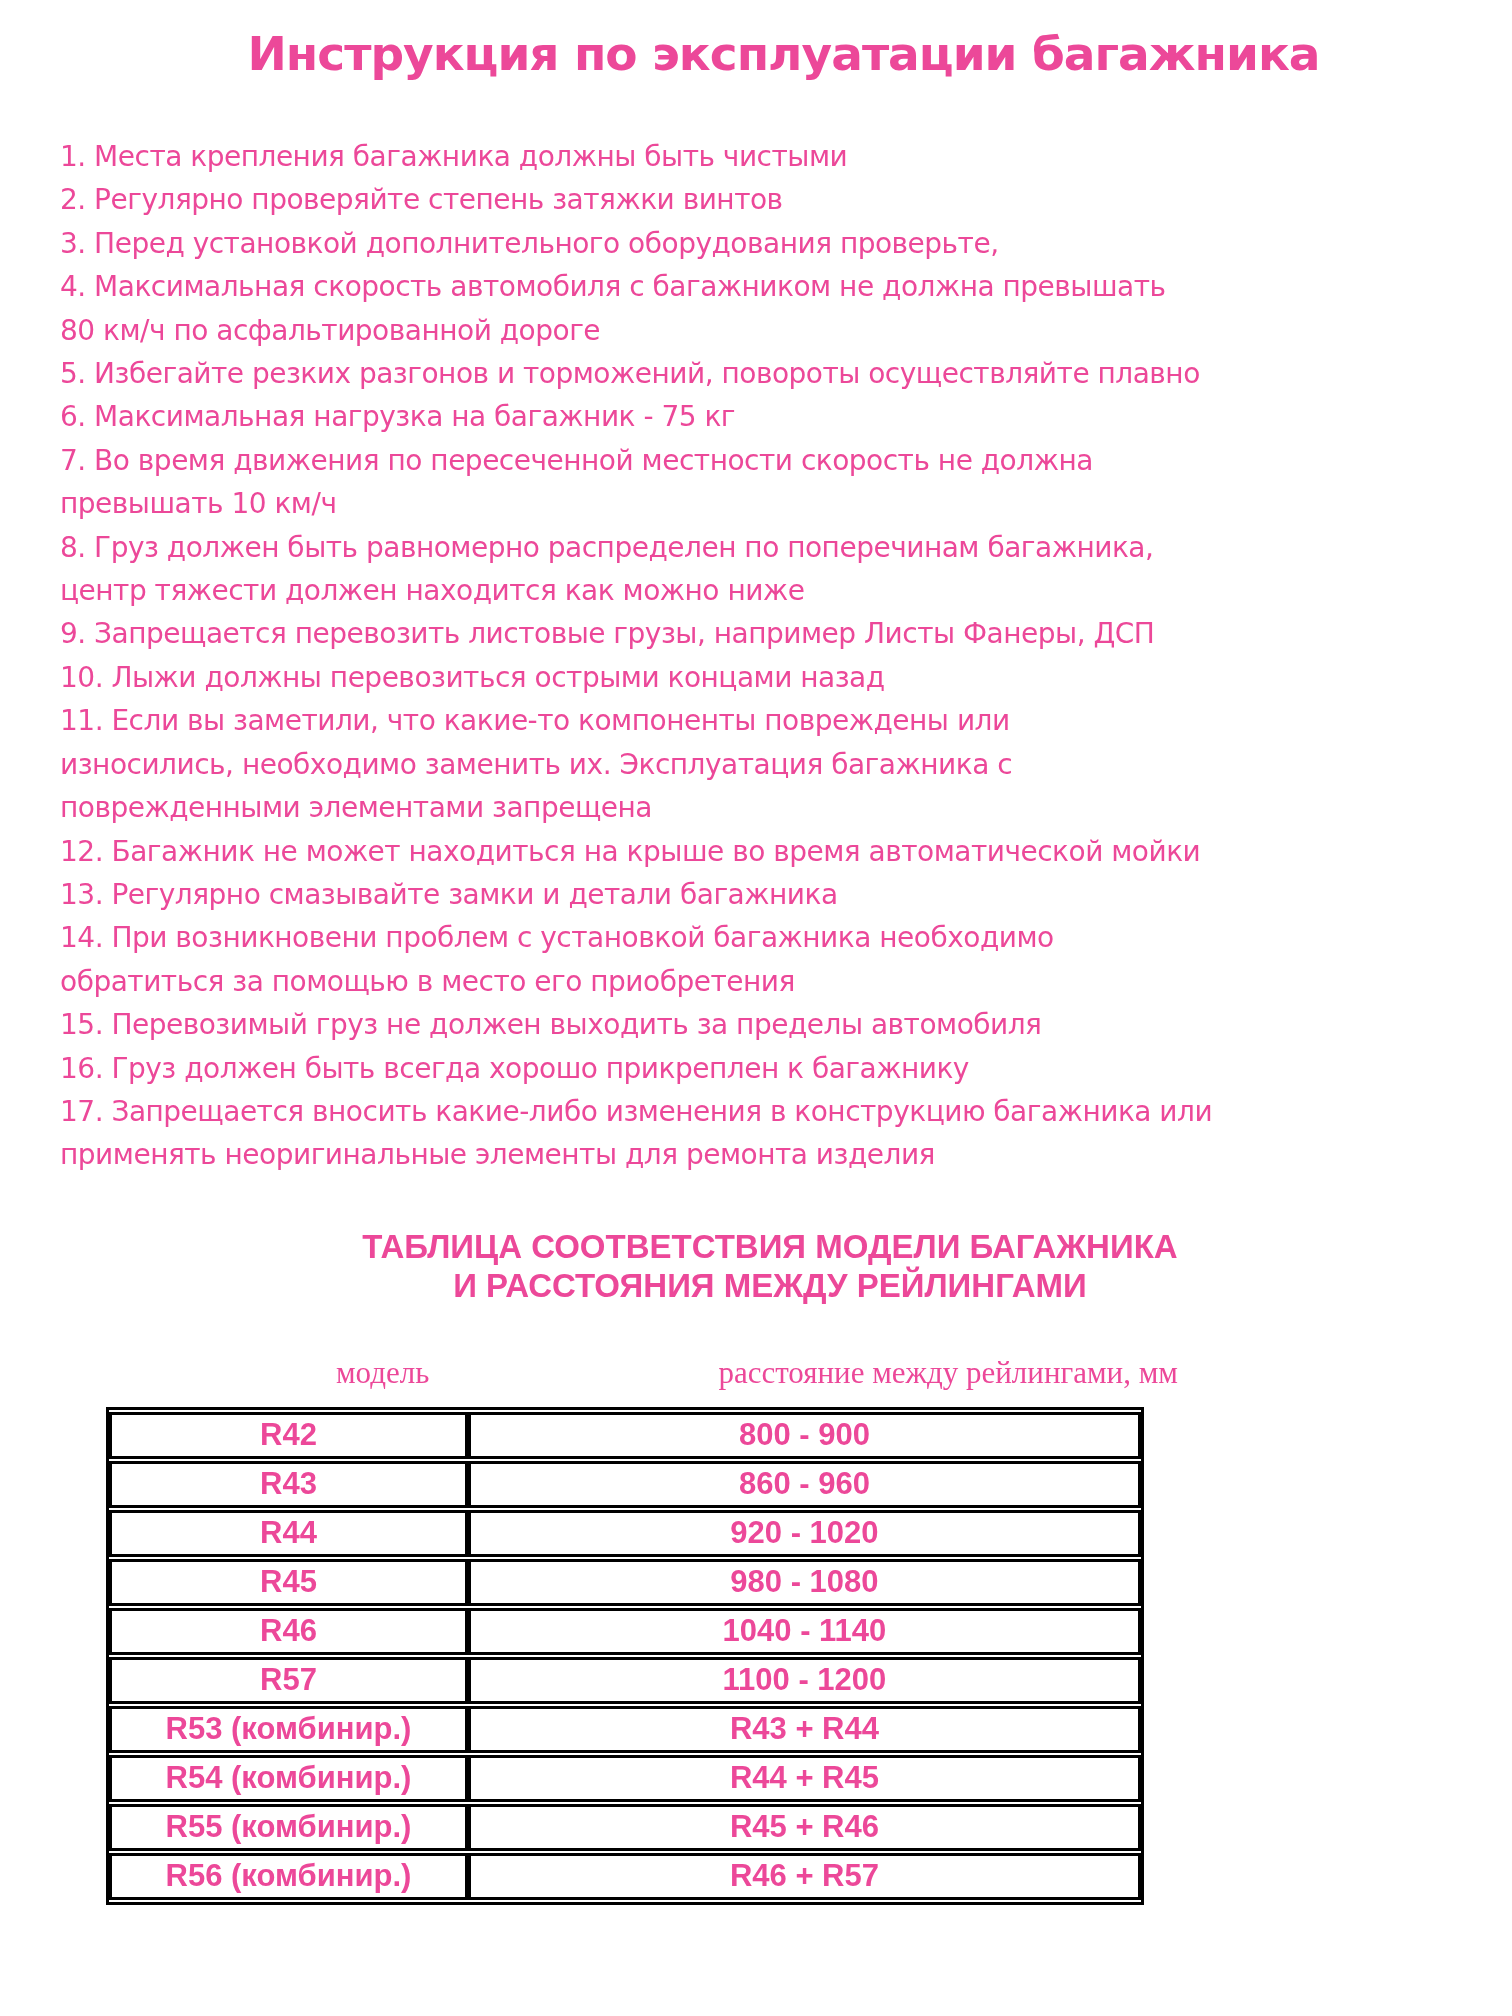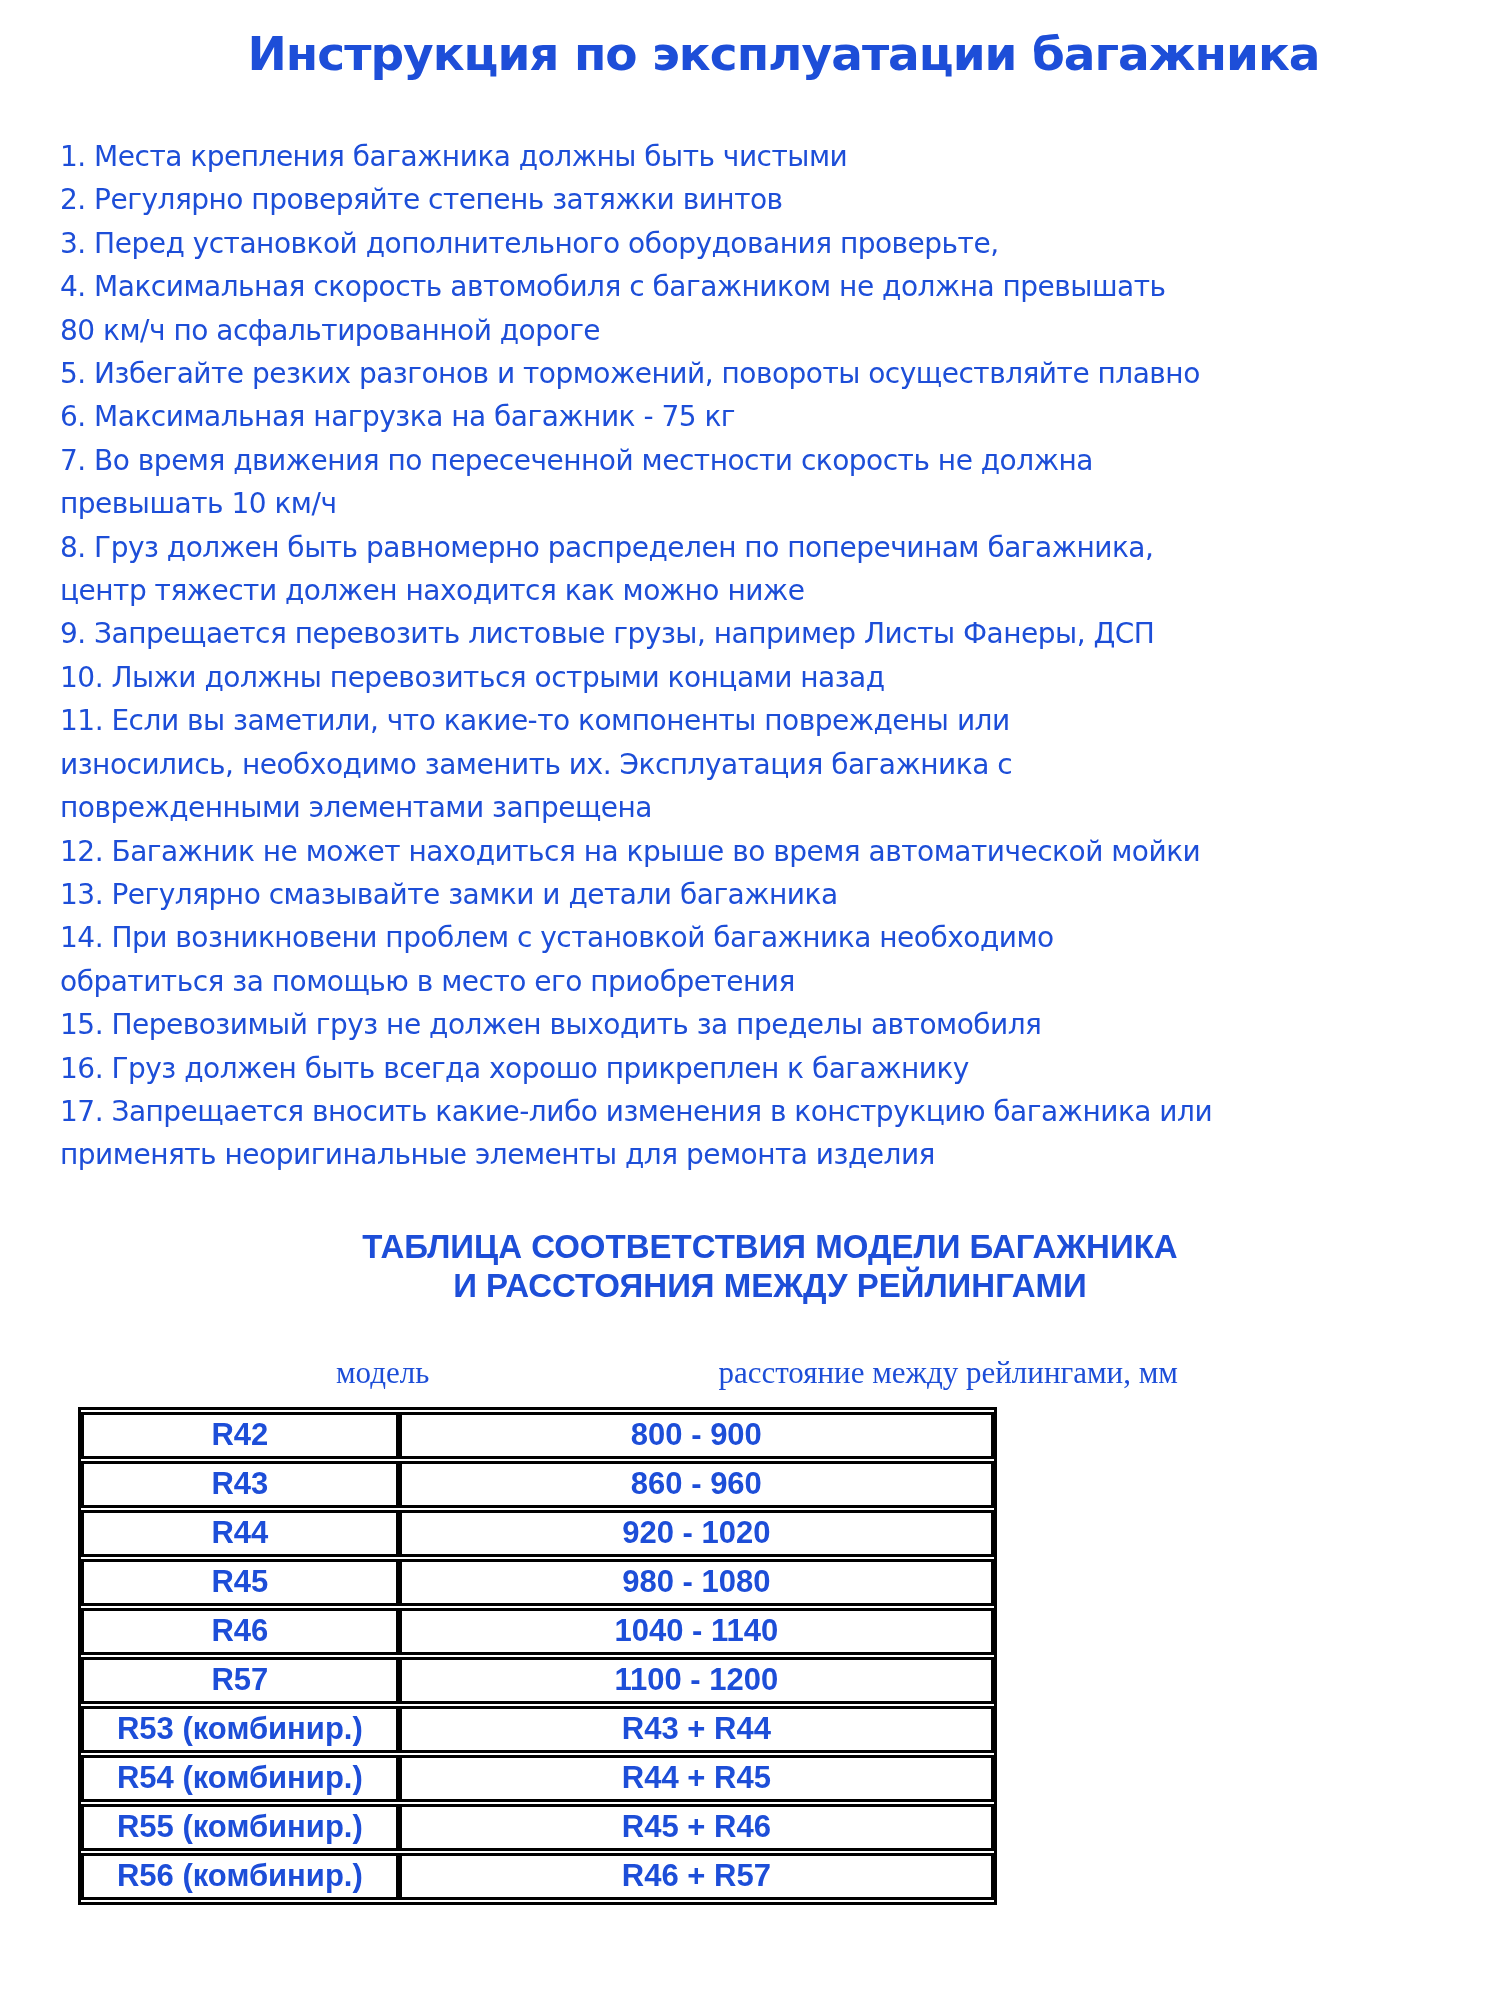--- a/index.html
+++ b/index.html
@@ -1,21 +1,21 @@
 <!DOCTYPE html>
 <html><head>
 <meta charset="utf-8">
 <style>
   html, body { margin: 0; padding: 0; }
   .page {
     position: relative;
     width: 1512px;
     height: 2016px;
     background: #ffffff;
-    color: #1d4ed8;
+    color: #ec4899;
     overflow: hidden;
     font-family: "DejaVu Sans", sans-serif;
     border-radius: 19px;
   }
   .doc-title {
     margin: 26px 0 0 0;
     padding-left: 55px;
     text-align: center;
     font-size: 47px;
     font-weight: bold;
@@ -46,22 +46,22 @@
     font-family: Liberation Serif, serif;
     font-size: 31px;
   }
   .col-headers .h-model    { width: 34.6%; text-align: center; }
   .col-headers .h-distance { width: 65.4%; text-align: center; }
   table.rack-table {
     border-collapse: separate;
     border-spacing: 0 2px;
     border: 3px solid #000;
     table-layout: fixed;
-    width: 919px;
-    margin-left: 78px;
+    width: 1038px;
+    margin-left: 106px;
   }
   table.rack-table td {
     border: 3px solid #000;
     height: 41px;
     padding: 0;
     vertical-align: middle;
     text-align: center;
     font-family: "Liberation Sans", sans-serif;
     font-weight: bold;
     font-size: 31px;

